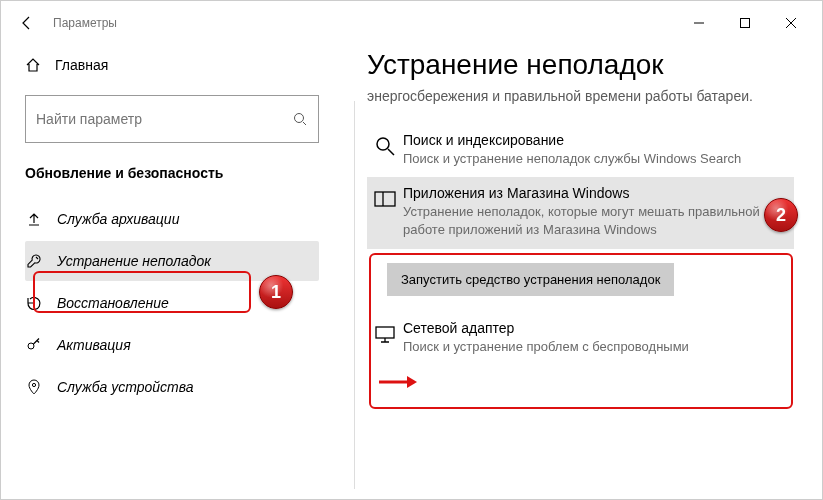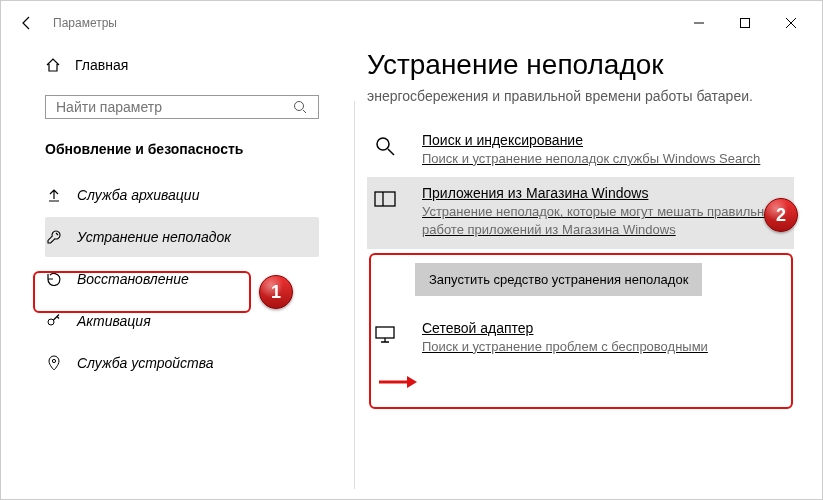--- a/index.html
+++ b/index.html
@@ -3,37 +3,37 @@
 <meta charset="utf-8">
 <style>
 * { margin: 0; padding: 0; box-sizing: border-box; font-family: "Segoe UI", Arial, sans-serif; }
 body { background: #fff; width: 823px; height: 500px; overflow: hidden; position: relative; border: 1px solid #ccc; }
 .titlebar { height: 44px; display: flex; align-items: center; padding: 0 8px; }
 .back-btn { width: 36px; height: 36px; display: flex; align-items: center; justify-content: center; color: #333; }
 .title { font-size: 12px; margin-left: 8px; color: #737373; }
 .win-controls { margin-left: auto; display: flex; }
 .win-btn { width: 46px; height: 32px; display: flex; align-items: center; justify-content: center; color: #000; }
 .content { display: flex; height: calc(100% - 44px); }
-.sidebar { width: 338px; padding: 0 20px 0 44px; display: flex; flex-direction: column; gap: 2px; }
+.sidebar { width: 338px; padding: 0 20px 0 24px; display: flex; flex-direction: column; gap: 2px; }
 .home-row { display: flex; align-items: center; gap: 14px; height: 40px; font-size: 14px; }
-.search-box { margin: 8px 0 14px 0; height: 24px; border: 1px solid #999; background: #fff; display: flex; align-items: center; padding: 0 10px; }
+.search-box { margin: 8px 0 14px 0; height: 48px; border: 1px solid #999; background: #fff; display: flex; align-items: center; padding: 0 10px; }
 .search-box input { flex: 1; border: none; outline: none; font-size: 14px; background: transparent; }
 .cat-header { font-size: 14px; font-weight: 600; margin: 6px 0 16px 0; }
 .nav-item { display: flex; align-items: center; gap: 14px; height: 40px; font-size: 14px; position: relative; padding-left: 0; color: #000; border-radius: 2px; font-style: italic; }
 .nav-item .icn { width: 18px; display: flex; justify-content: center; }
 .nav-item.selected { background: #e6e6e6; }
 .divider { border-right: 1px solid #ddd; position: absolute; left: 353px; top: 100px; bottom: 10px; }
 .main { flex: 1; padding: 0 28px 0 28px; overflow: hidden; position: relative; }
 .main h1 { font-size: 28px; font-weight: 400; margin: 4px 0 6px 0; }
 .subdesc { font-size: 14px; color: #5a5a5a; line-height: 1.35; margin-bottom: 18px; }
-.ts-item { display: flex; gap: 23px; padding: 8px 4px 10px 4px; text-decoration: underline; }
+.ts-item { display: flex; gap: 4px; padding: 8px 4px 10px 4px; }
 .ts-icon { width: 28px; display: flex; justify-content: center; padding-top: 2px; color: #000; flex-shrink: 0; }
 .ts-text .ts-title { font-size: 14px; color: #000; margin-bottom: 2px; }
 .ts-text .ts-desc { font-size: 13px; color: #6a6a6a; line-height: 1.35; }
-.run-btn { margin: 14px 0 0 48px; padding: 9px 14px; background: #ccc; border: none; font-size: 13px; color: #000; }
+.run-btn { margin: 14px 0 0 20px; padding: 9px 14px; background: #ccc; border: none; font-size: 13px; color: #000; }
 .highlight-box { position: absolute; border: 2px solid #d11; border-radius: 6px; pointer-events: none; }
 .badge { position: absolute; width: 34px; height: 34px; border-radius: 50%; background: radial-gradient(circle at 35% 30%, #fff6, #0000 40%), linear-gradient(#e33, #a11); color: #fff; font-weight: 700; font-size: 18px; display: flex; align-items: center; justify-content: center; border: 1px solid #800; box-shadow: 0 1px 3px rgba(0,0,0,.4); pointer-events: none; }
 .arrow { position: absolute; pointer-events: none; }
 svg { display: block; }
 </style>
 </head>
 <body>
 
 <div class="titlebar">
   <div class="back-btn">

